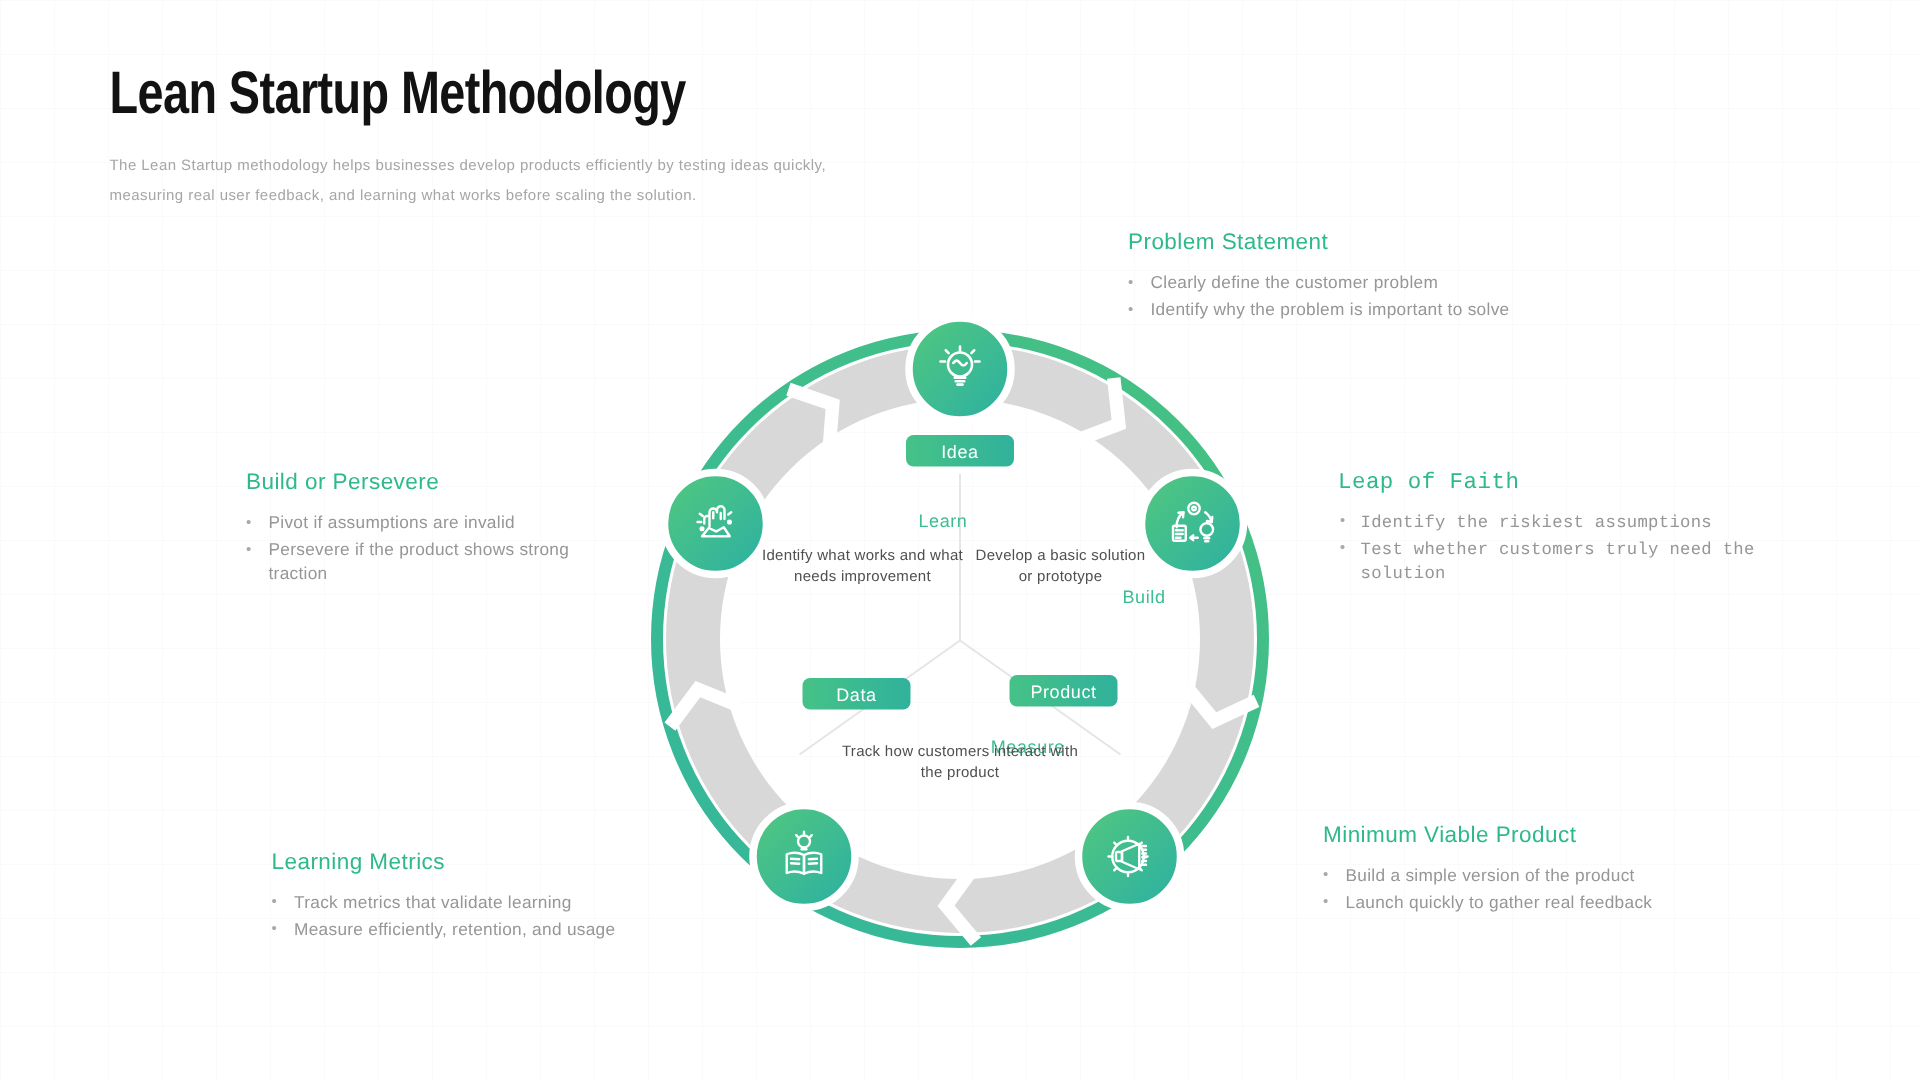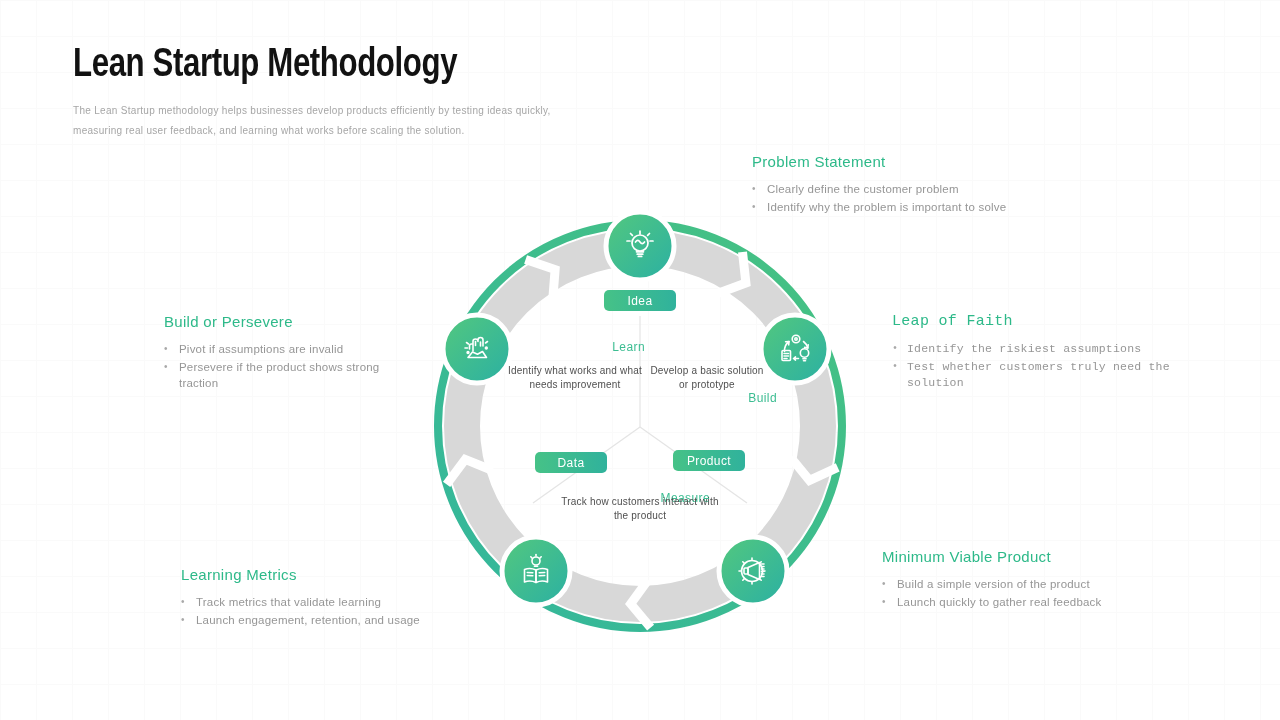--- a/index.html
+++ b/index.html
@@ -256,21 +256,21 @@
 
   <div class="callout co-metrics">
     <h3>Learning Metrics</h3>
     <ul>
       <li>
           <span class="dot">•</span>
           <span>Track metrics that validate learning</span>
         </li>
       <li>
           <span class="dot">•</span>
-          <span>Launch engagement, retention, and usage</span>
+          <span>Measure efficiently, retention, and usage</span>
         </li>
     </ul>
   </div>
 
   <div class="callout co-pivot">
     <h3>Build or Persevere</h3>
     <ul>
       <li>
           <span class="dot">•</span>
           <span>Pivot if assumptions are invalid</span>

